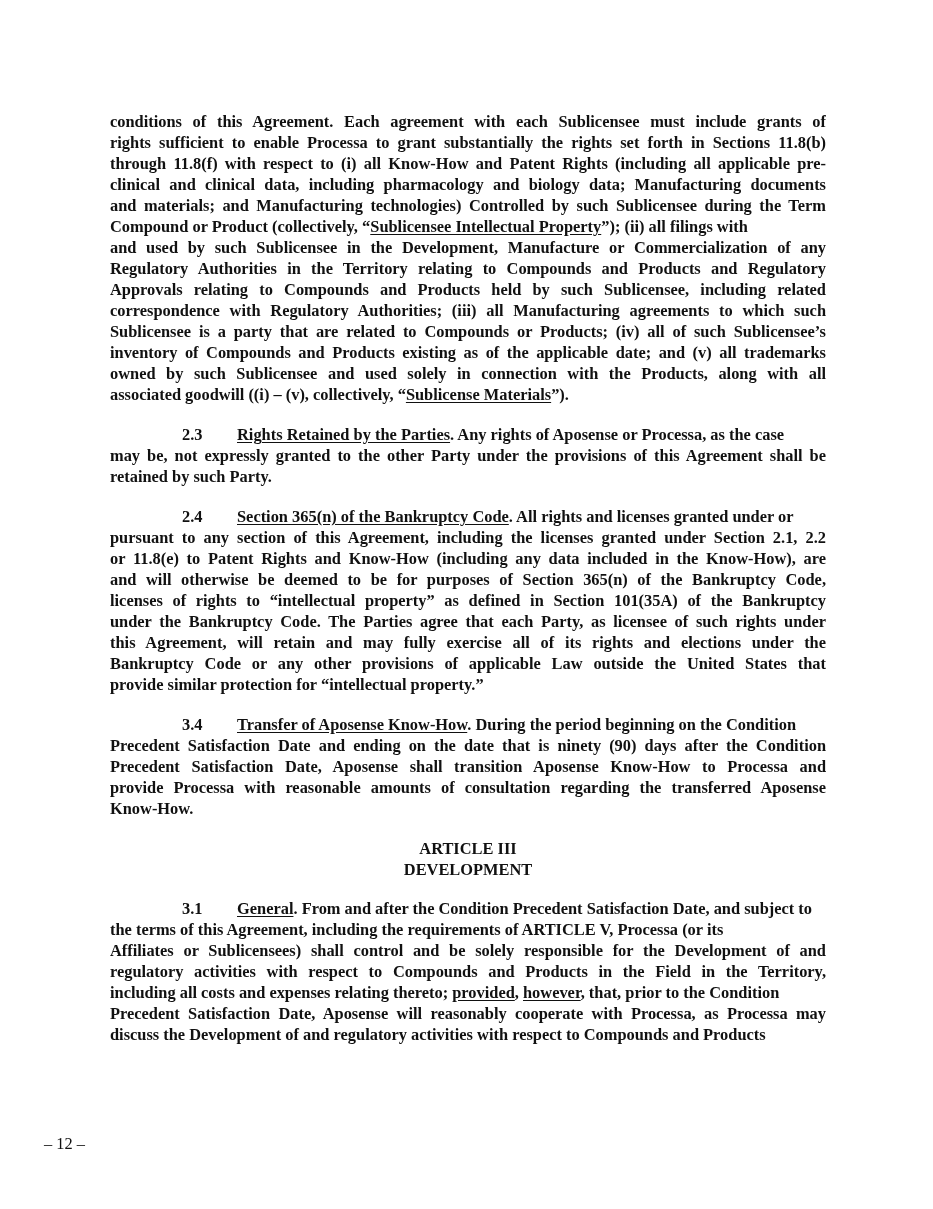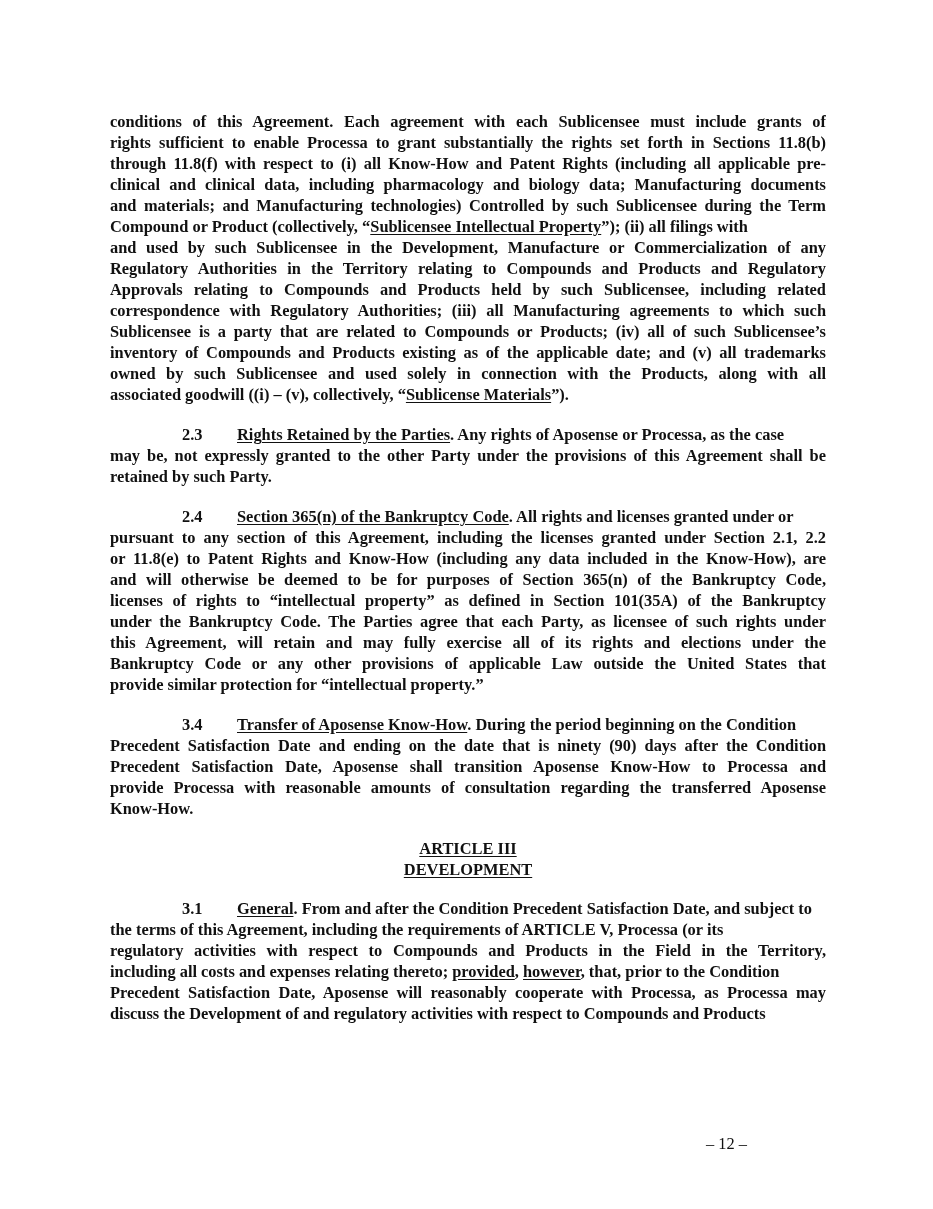--- a/index.html
+++ b/index.html
@@ -43,36 +43,36 @@
       width: 55px;
       margin-left: 72px;
     }
     u {
       text-decoration: underline;
       text-underline-offset: 2px;
     }
     .heading {
       text-align: center;
       font-weight: bold;
-      text-decoration: underline;
       text-underline-offset: 2px;
       font-size: 16.4px;
       line-height: 21px;
       margin: 0;
     }
     .heading-block {
       margin: 0 0 18px 0;
     }
     .footer {
       position: absolute;
       left: 0;
       width: 747px;
       top: 1134px;
-      text-align: right;
+      text-align: left;
       font-size: 16.4px;
+      padding-left: 44px;
     }
   </style>
 </head>
 <body>
 
 <div class="page">
 
   <div class="para">
     <span class="line justify">conditions of this Agreement.  Each agreement with each Sublicensee must include grants of</span>
     <span class="line justify">rights sufficient to enable Processa to grant substantially the rights set forth in Sections 11.8(b)</span>
@@ -117,20 +117,21 @@
   </div>
 
   <div class="heading-block">
     <div class="heading">ARTICLE III</div>
     <div style="text-align:center;"><span class="heading" style="display:inline-block;">DEVELOPMENT</span></div>
   </div>
 
   <div class="para">
     <span class="line"><span class="num">3.1</span><u>General</u><span>.  From and after the Condition Precedent Satisfaction Date, and subject to</span></span>
     <span class="line">the terms of this Agreement, including the requirements of ARTICLE V, Processa (or its</span>
+    <span class="line justify">Affiliates or Sublicensees) shall control and be solely responsible for the Development of and</span>
     <span class="line justify">regulatory activities with respect to Compounds and Products in the Field in the Territory,</span>
     <span class="line"><span>including all costs and expenses relating thereto; </span><u>provided</u><span>, </span><u>however</u><span>, that, prior to the Condition</span></span>
     <span class="line justify">Precedent Satisfaction Date, Aposense will reasonably cooperate with Processa, as Processa may</span>
     <span class="line">discuss the Development of and regulatory activities with respect to Compounds and Products</span>
   </div>
 
 </div>
 
 <div class="footer">– 12 –</div>
 

